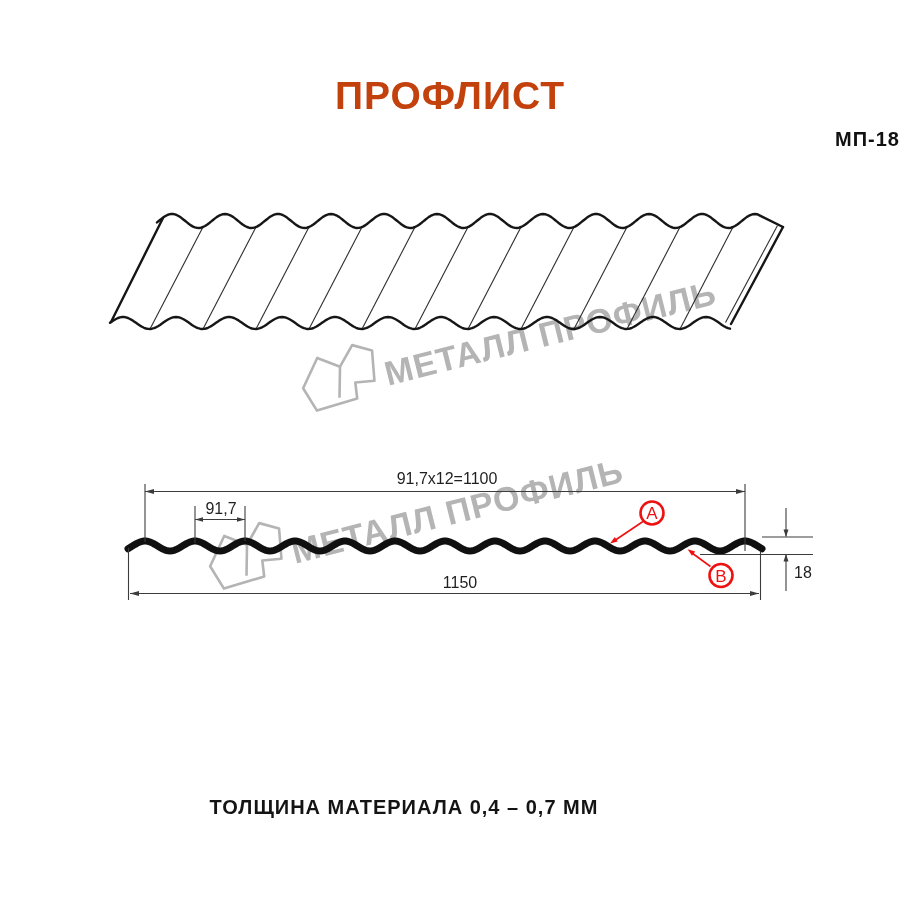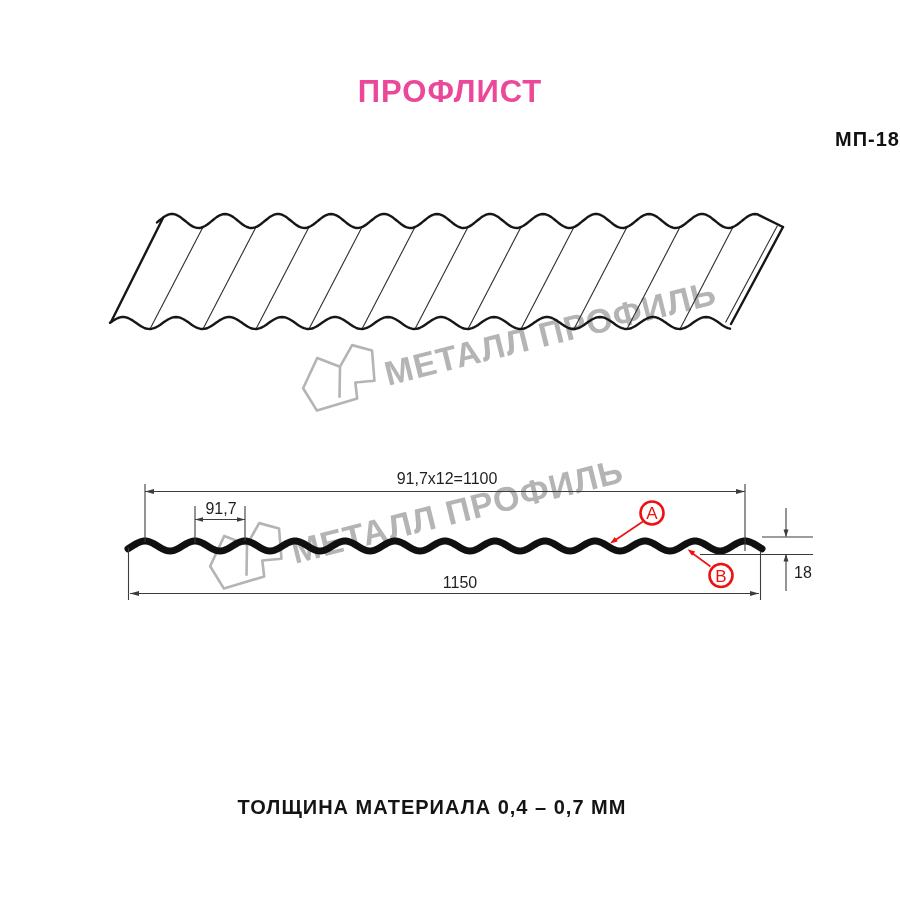--- a/index.html
+++ b/index.html
@@ -2,29 +2,29 @@
 <html><head>
 <meta charset="utf-8">
 <style>
   html,body{margin:0;padding:0;}
   body{
     width:900px;height:900px;position:relative;background:#ffffff;
     font-family:"Liberation Sans",sans-serif;overflow:hidden;
   }
   .page-title{
     position:absolute;top:76px;left:0;width:900px;text-align:center;
-    font-size:31px;font-weight:800;color:#ec4899;letter-spacing:1px;line-height:1.05;
+    font-size:39px;font-weight:800;color:#c2410c;letter-spacing:1px;line-height:1.05;
   }
   .page-subtitle{
     position:absolute;top:128px;left:0;width:900px;text-align:right;
     font-size:20px;font-weight:600;color:#111111;letter-spacing:1px;
   }
   .footer-note{
     position:absolute;top:796px;left:0;width:808px;text-align:center;
-    font-size:20px;font-weight:600;color:#141414;letter-spacing:1px;margin-left:28px;
+    font-size:20px;font-weight:600;color:#141414;letter-spacing:1px;
   }
   svg.drawing{position:absolute;left:0;top:0;width:900px;height:900px;}
   .sheet-outline{fill:none;stroke:#161616;stroke-width:2.4;stroke-linecap:round;stroke-linejoin:round;}
   .sheet-thin{stroke:#2e2e2e;stroke-width:1.1;}
   .profile-line{fill:none;stroke:#101010;stroke-width:7;stroke-linecap:round;}
   .dim{stroke:#3c3c3c;stroke-width:1.1;fill:none;}
   .dim-arrow{fill:#3c3c3c;stroke:none;}
   .dim-label{font-family:"Liberation Sans",sans-serif;font-size:16px;fill:#1f1f1f;}
   .wm-logo{fill:none;stroke-width:2.6;stroke-linejoin:round;}
   .wm-text{font-family:"Liberation Sans",sans-serif;font-size:34px;font-weight:700;letter-spacing:1px;}

